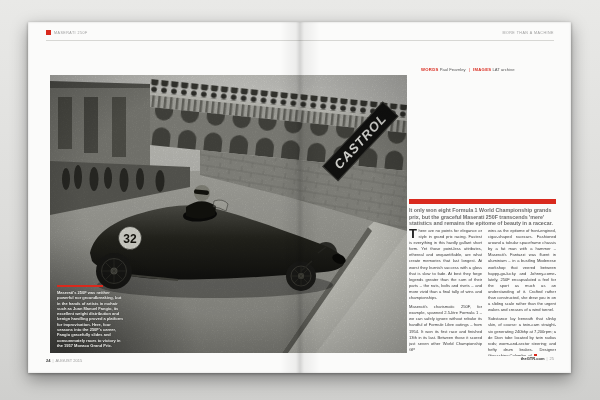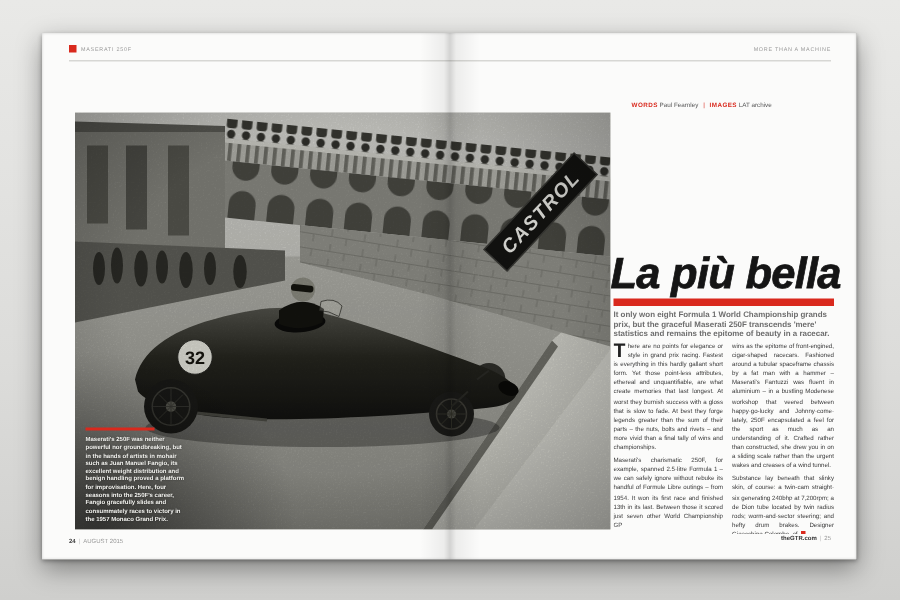--- a/index.html
+++ b/index.html
@@ -200,21 +200,20 @@
     </div>
 
     <div class="byline">
       <span class="tag">WORDS</span>
       <span>Paul Fearnley</span>
       <span class="sep">|</span>
       <span class="tag">IMAGES</span>
       <span>LAT archive</span>
     </div>
 
-    <div class="headline">La più bella</div>
     <div class="headline-rule"></div>
     <div class="standfirst">It only won eight Formula 1 World Championship grands prix, but the graceful Maserati 250F transcends 'mere' statistics and remains the epitome of beauty in a racecar.</div>
 
     <div class="bodycol col1">
         <p>There are no points for elegance or style in grand prix racing. Fastest is everything in this hardly gallant short form. Yet those point-less attributes, ethereal and unquantifiable, are what create memories that last longest. At worst they burnish success with a gloss that is slow to fade. At best they forge legends greater than the sum of their parts – the nuts, bolts and rivets – and more vivid than a final tally of wins and championships.</p>
         <p>Maserati's charismatic 250F, for example, spanned 2.5-litre Formula 1 – we can safely ignore without rebuke its handful of Formule Libre outings – from 1954. It won its first race and finished 13th in its last. Between those it scored just seven other World Championship GP</p>
       </div>
     <div class="bodycol col2">
         <p>wins as the epitome of front-engined, cigar-shaped racecars. Fashioned around a tubular spaceframe chassis by a fat man with a hammer – Maserati's Fantuzzi was fluent in aluminium – in a bustling Modenese workshop that veered between happy-go-lucky and Johnny-come-lately, 250F encapsulated a feel for the sport as much as an understanding of it. Crafted rather than constructed, she drew you in on a sliding scale rather than the urgent wakes and creases of a wind tunnel.</p>
         <p>Substance lay beneath that slinky skin, of course: a twin-cam straight-six generating 240bhp at 7,200rpm; a de Dion tube located by twin radius rods; worm-and-sector steering; and hefty drum brakes. Designer Gioacchino Colombo, of</p>

